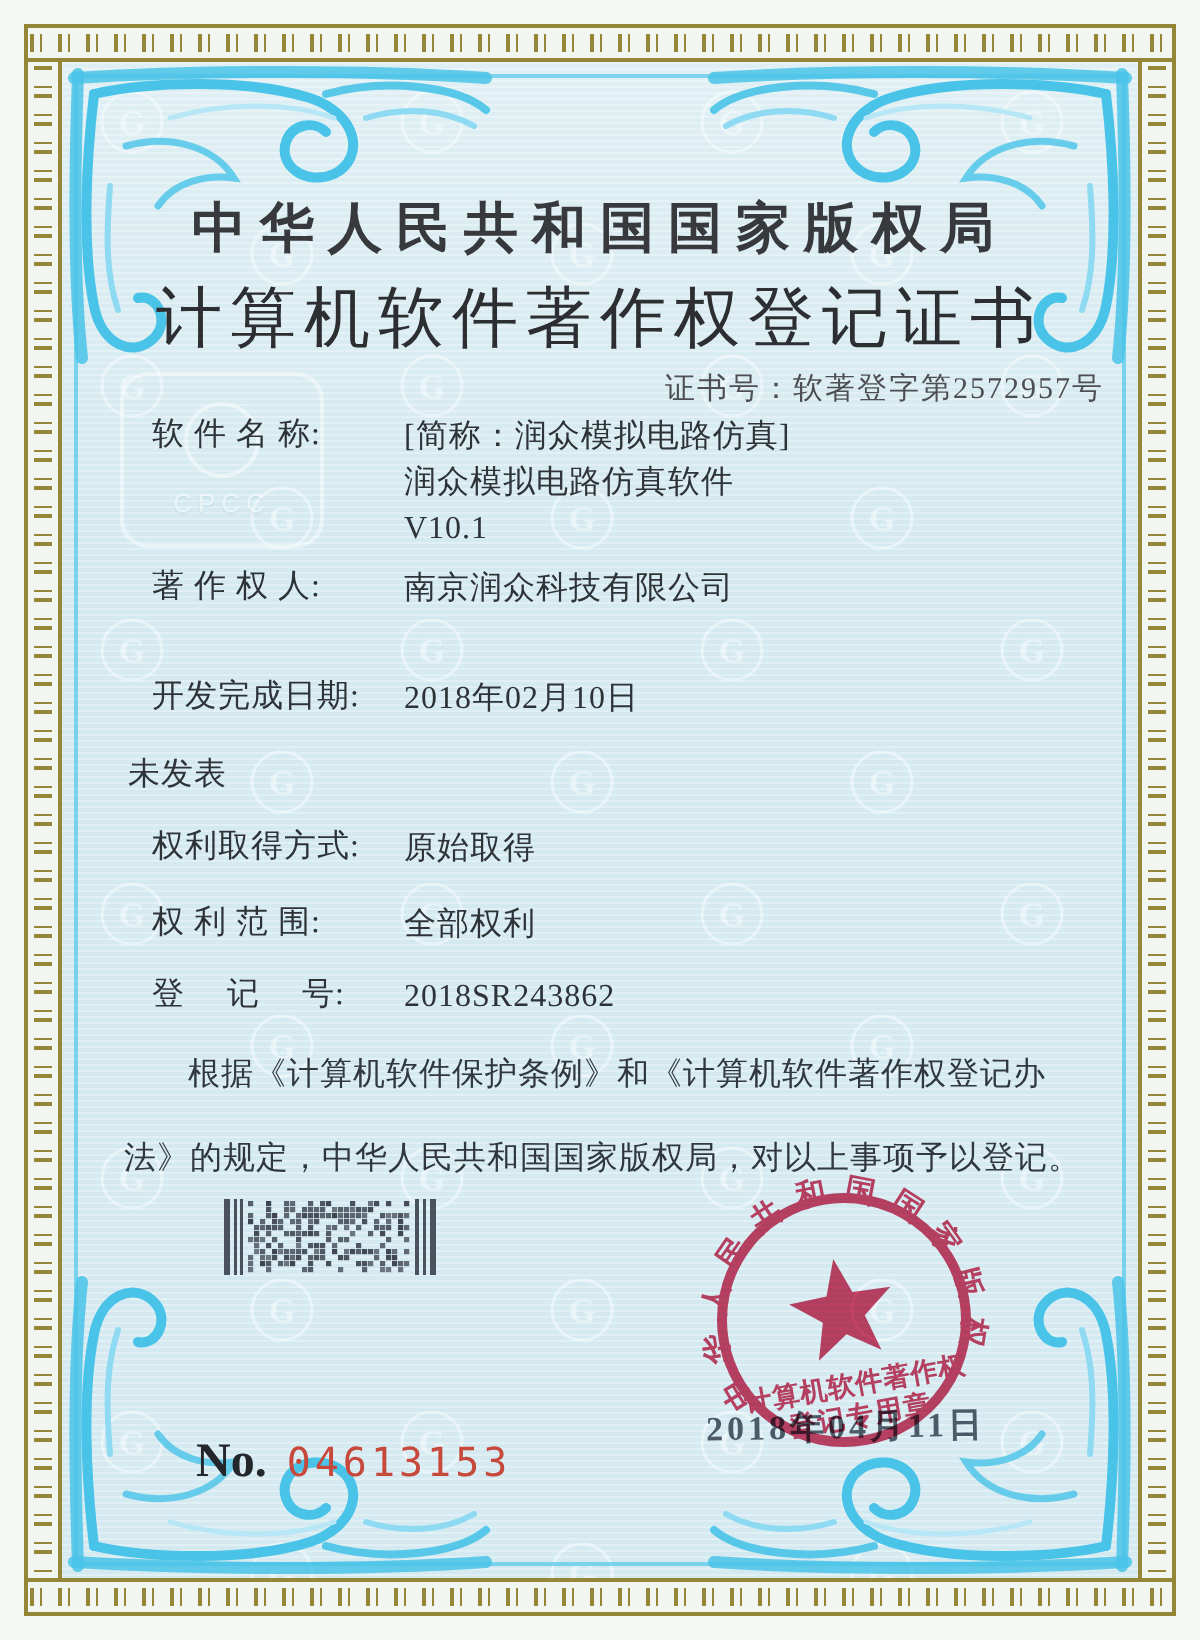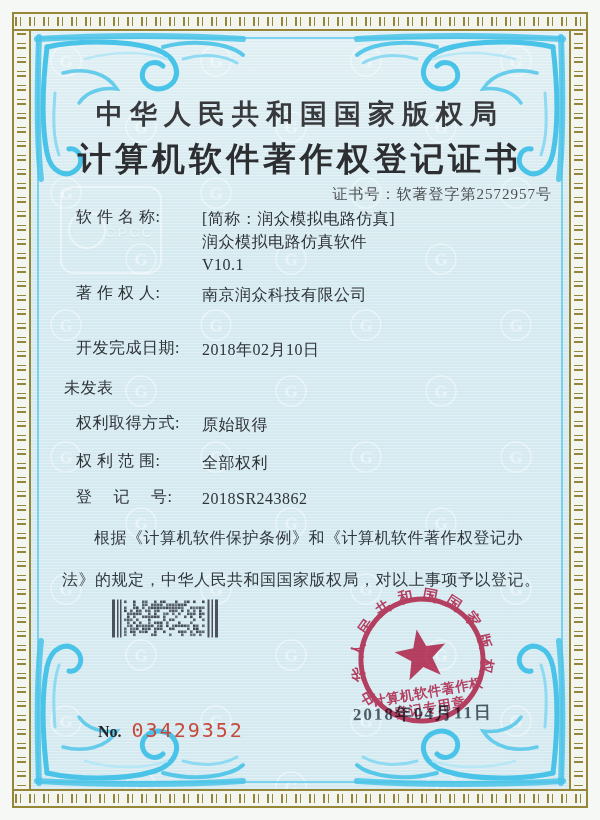--- a/index.html
+++ b/index.html
@@ -21,41 +21,41 @@
   .gb-left{left:12px;} .gb-right{right:12px;}
   .inner-line{position:absolute;inset:37px;border:2px solid rgba(80,198,232,.7);}
   .flourish{position:absolute;width:215px;height:150px;}
   .fl-tl{top:33px;left:33px;}
   .fl-tr{top:33px;right:33px;transform:scaleX(-1);}
   .fl-bl{bottom:33px;left:33px;transform:scaleY(-1);}
   .fl-br{bottom:33px;right:33px;transform:scale(-1,-1);}
   .issuer{position:absolute;top:96px;left:0;right:0;text-align:center;
           font-size:27px;font-weight:700;letter-spacing:7px;color:#37393c;}
   .cert-title{position:absolute;top:137px;left:0;right:0;text-align:center;
-          font-size:33px;font-weight:700;letter-spacing:4px;color:#2c2e31;}
+          font-size:33px;font-weight:400;letter-spacing:4px;color:#2c2e31;}
   .certno{position:absolute;top:185px;left:0;right:48px;text-align:right;
           font-size:15px;color:#4d4f52;letter-spacing:1px;}
   .row{position:absolute;left:64px;display:flex;align-items:flex-start;
        font-size:16px;color:#2e3338;letter-spacing:.5px;}
   .row .label{white-space:pre;width:126px;flex:0 0 auto;margin-left:12px;}
   .row .value{line-height:23px;}
   .statement{position:absolute;top:517px;left:62px;width:484px;font-size:16px;
        line-height:42px;text-indent:2em;color:#30383e;letter-spacing:.5px;}
   .barcode{position:absolute;left:112px;top:598px;width:106px;height:41px;}
   .serial{position:absolute;left:98px;top:718px;display:flex;align-items:baseline;gap:10px;}
-  .serial .no{font-size:16px;font-weight:700;color:#23272b;}
+  .serial .no{font-size:24px;font-weight:700;color:#23272b;}
   .serial .digits{font-family:"DejaVu Sans Mono","Liberation Mono",monospace;
        font-size:20px;color:#c7493c;letter-spacing:2px;}
   .seal-date{position:absolute;left:338px;top:702px;width:170px;text-align:center;
        font-size:17px;font-weight:700;color:#4b5a66;letter-spacing:2px;transform:rotate(-1deg);}
   .seal{position:absolute;left:347px;top:585px;width:150px;height:150px;
         mix-blend-mode:multiply;opacity:.95;}
   .cpcc{position:absolute;left:60px;top:186px;width:98px;height:84px;opacity:.5;
         border:2px solid rgba(255,255,255,.9);border-radius:14px;
-        display:flex;flex-direction:row;align-items:center;justify-content:center;
+        display:flex;flex-direction:column;align-items:center;justify-content:center;
         color:rgba(255,255,255,.95);text-shadow:0 1px 1px rgba(120,160,175,.35);}
   .cpcc .ring{width:34px;height:34px;border:2px solid rgba(255,255,255,.95);border-radius:50%;}
   .cpcc .txt{font-size:13px;letter-spacing:3px;margin-top:5px;font-family:"Liberation Sans",sans-serif;}
   .seal text{font-family:"Liberation Sans","DejaVu Sans",sans-serif;}
 </style>
 </head>
 <body>
 
 <div class="paper"></div>
 
@@ -366,14 +366,14 @@
       <textPath href="#sealArc" startOffset="6">中华人民共和国国家版权局</textPath>
     </text>
     <polygon transform="translate(0,-4)" points="0,-27 6.58,-9.06 25.68,-8.34 10.65,3.46 15.87,21.84 0,11.2 -15.87,21.84 -10.65,3.46 -25.68,-8.34 -6.58,-9.06"></polygon>
     <text x="0" y="37" text-anchor="middle" font-size="13.5" font-weight="bold" letter-spacing="0.5">计算机软件著作权</text>
     <text x="0" y="53" text-anchor="middle" font-size="13.5" font-weight="bold" letter-spacing="1">登记专用章</text>
   </g>
 </svg>
 
 <div class="serial">
   <span class="no">No.</span>
-  <span class="digits">03429352</span>
+  <span class="digits">04613153</span>
 </div>
 
 </body></html>

